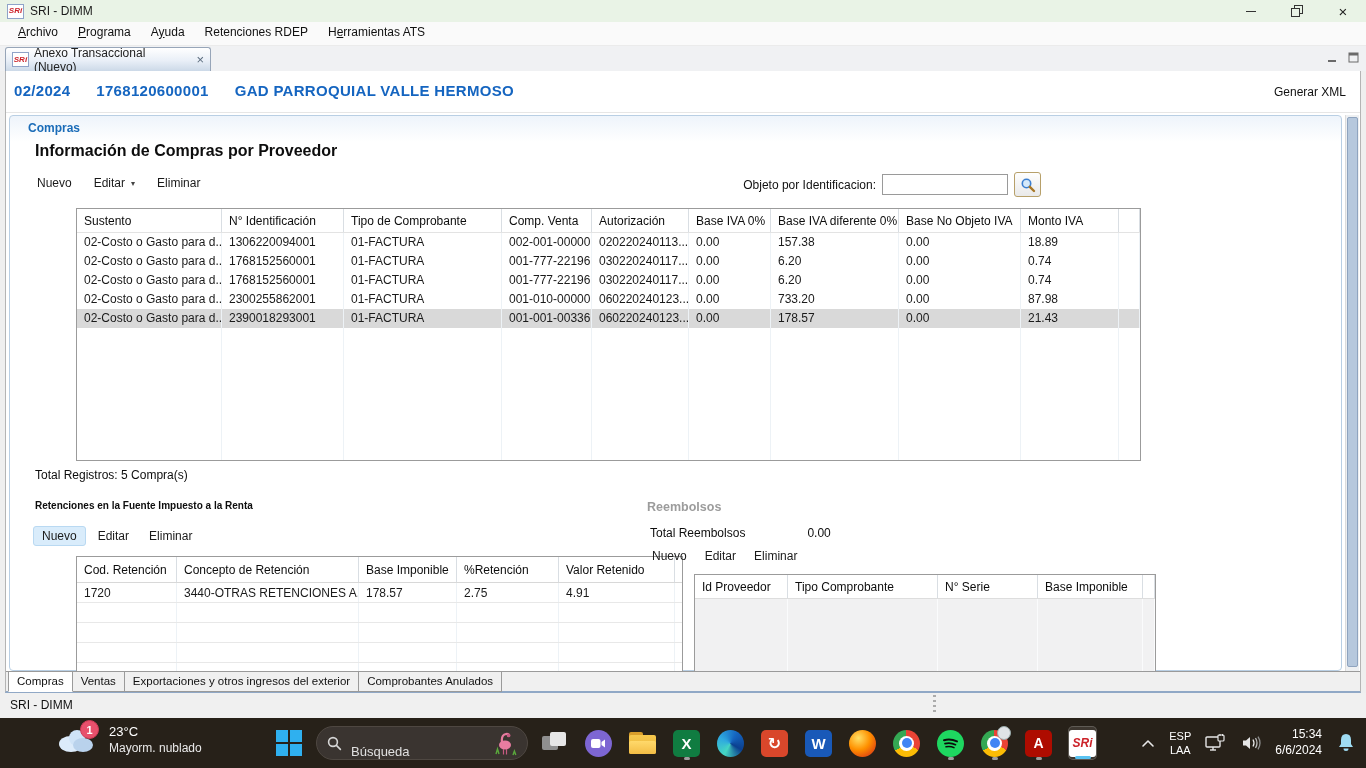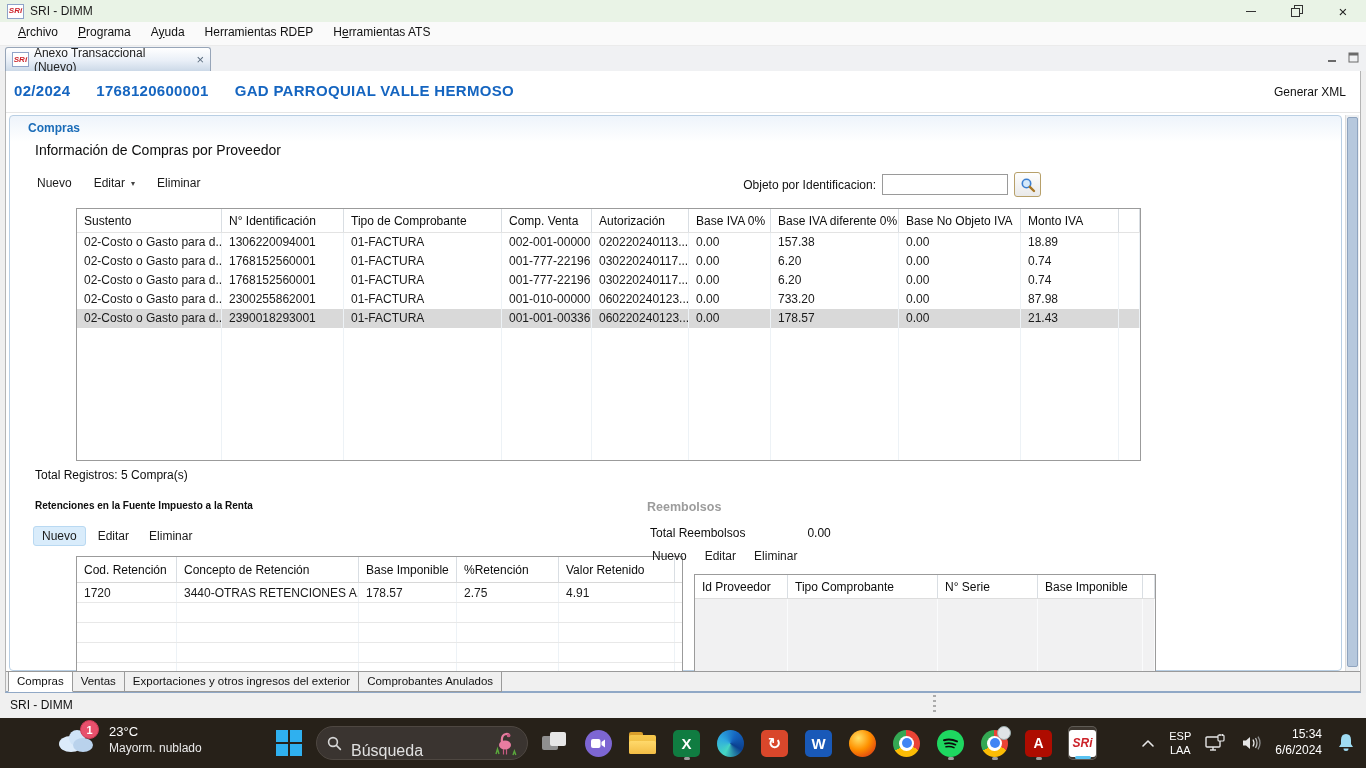--- a/index.html
+++ b/index.html
@@ -32,21 +32,21 @@
 
   
   #pane { position:absolute; left:5px; top:71px; width:1356px; height:622px; background:#ffffff; border-left:1px solid #b4b4b4; border-right:1px solid #b4b4b4; border-bottom:2px solid #90a8c6; }
   #doc-header { position:absolute; left:0; top:0; width:100%; height:42px; border-bottom:1px solid #e6e6e6; }
   .doc-ids { position:absolute; left:8px; top:11px; display:flex; gap:26px; font-size:15px; font-weight:bold; color:#1565c0; letter-spacing:.3px; }
   #generar-xml { position:absolute; right:14px; top:14px; font-size:12px; color:#111; }
 
   
   #groupbox { position:absolute; left:3px; top:44px; width:1333px; height:556px; border:1px solid #b9cfe4; border-radius:4px; background:linear-gradient(#eef4fb,#ffffff 26px); }
   #group-label { position:absolute; left:18px; top:5px; font-size:12px; font-weight:bold; color:#1b6cb8; }
-  #section-title { position:absolute; left:25px; top:26px; font-size:14px; font-weight:normal; color:#0d0d0d; }
+  #section-title { position:absolute; left:25px; top:26px; font-size:16px; font-weight:bold; color:#0d0d0d; }
   .mini-toolbar { position:absolute; display:flex; align-items:center; font-size:12px; color:#1a1a1a; }
   #compras-toolbar { left:27px; top:60px; gap:22px; }
   .tb-editar { display:flex; align-items:center; gap:6px; }
   .dd-arrow { font-size:8px; color:#444; }
   #filter-area { position:absolute; right:300px; top:56px; display:flex; align-items:center; }
   #filter-label { font-size:12px; color:#111; margin-right:6px; }
   #filter-input { width:126px; height:21px; border:1px solid #9a9a9a; background:#fff; font-size:12px; padding:0 4px; font-family:inherit; }
   #filter-btn { width:27px; height:25px; margin-left:6px; background:linear-gradient(#fefefe,#e9e9e9); border:1px solid #b7a06a; border-radius:3px; display:flex; align-items:center; justify-content:center; }
 
   
@@ -108,21 +108,21 @@
   #taskbar { position:absolute; left:0; top:718px; width:1366px; height:50px; background:#272119; color:#fff; }
   #weather { position:absolute; left:55px; top:4px; display:flex; align-items:center; }
   #weather .wtxt { margin-left:10px; line-height:1.25; }
   #weather .temp { font-size:13px; }
   #weather .cond { font-size:12px; color:#eaeaea; }
   .cloud-wrap { position:relative; width:44px; height:36px; }
   .badge { position:absolute; right:0; top:-2px; width:19px; height:19px; border-radius:50%; background:#e8506c; color:#fff; font-size:11px; font-weight:bold; display:flex; align-items:center; justify-content:center; border:1px solid #d23c58; }
   #start-btn { position:absolute; left:276px; top:12px; width:26px; height:26px; display:grid; grid-template-columns:12px 12px; grid-template-rows:12px 12px; gap:2px; }
   #start-btn i { background:#2fb0ef; display:block; }
   #search-pill { position:absolute; left:316px; top:8px; width:212px; height:34px; background:#3a3430; border:1px solid #4e4741; border-radius:17px; display:flex; align-items:center; padding:0 10px; }
-  #search-pill .s-text { font-size:16px; color:#e0e0e0; margin-left:9px; flex:1;margin-top:16px; }
+  #search-pill .s-text { font-size:13px; color:#e0e0e0; margin-left:9px; flex:1;margin-top:16px; }
   .tb-icons { position:absolute; left:540px; top:8px; display:flex; gap:15px; }
   .slot { position:relative; width:29px; height:34px; display:flex; align-items:center; justify-content:center; }
   .slot .dot { position:absolute; bottom:0; left:50%; transform:translateX(-50%); width:6px; height:3px; border-radius:2px; background:#9d9d9d; }
   .appicon { width:27px; height:27px; display:flex; align-items:center; justify-content:center; border-radius:5px; font-weight:bold; color:#fff; }
   .ic-excel { background:#107c41; font-size:15px; }
   .ic-word { background:#1959b8; font-size:15px; }
   .ic-pdfx { background:#d9472b; font-size:16px; }
   .ic-acro { background:#ae0c00; font-size:14px; }
   .circle { border-radius:50%; width:27px; height:27px; }
   .ic-edge { background:conic-gradient(from 210deg,#45d6c2,#2ea8e0,#1565c0,#0b3f8f,#45d6c2); }
@@ -170,21 +170,21 @@
       <div class="win-btn">
           <span class="glyph-close">×</span>
         </div>
     </div>
   </div>
 
   <div id="menubar">
     <span class="menu-item"><u>A</u><span>rchivo</span></span>
     <span class="menu-item"><u>P</u><span>rograma</span></span>
     <span class="menu-item"><span>A</span><u>y</u><span>uda</span></span>
-    <span class="menu-item"><span>Herramientas RDEP</span></span>
+    <span class="menu-item"><span>Retenciones RDEP</span></span>
     <span class="menu-item"><span>H</span><u>e</u><span>rramientas ATS</span></span>
   </div>
 
   <div id="tabbar">
     <div id="editor-tab">
       <span class="sri-mini">SRi</span>
       <span class="tab-label">Anexo Transaccional (Nuevo)</span>
       <span class="tab-close">×</span>
     </div>
     <div class="pane-btns">

